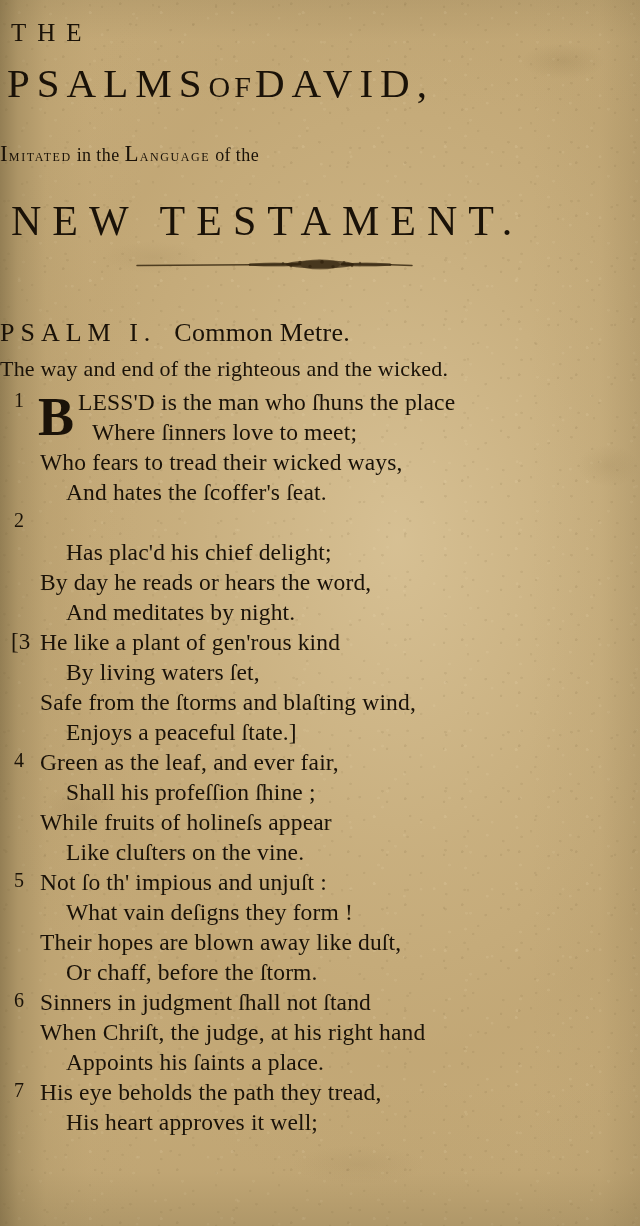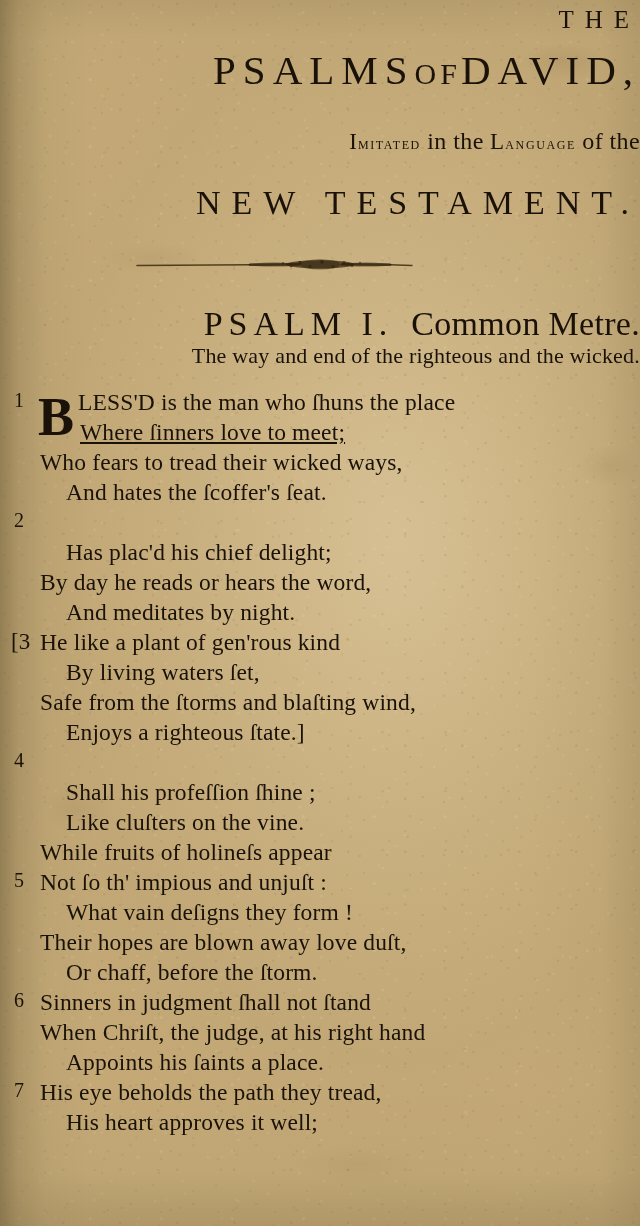--- a/index.html
+++ b/index.html
@@ -93,21 +93,21 @@
     width: 640px;
     height: 1226px;
   }
 
   .line {
     position: absolute;
     left: 0;
     width: 640px;
     white-space: pre;
   }
-  .center { text-align: right; }
+  .center { text-align: left; margin-top: 13px; }
 
   
   .t-the {
     top: 6px;
     font-size: 25px;
     letter-spacing: 11px;
     text-indent: 11px;
     font-weight: 400;
   }
   .t-psalms {
@@ -120,41 +120,41 @@
     font-size: 30px;
     letter-spacing: 4px;
   }
   .t-imitated {
     top: 128px;
     font-size: 23px;
     letter-spacing: 1.2px;
   }
   .t-imitated .cap { font-size: 23px; }
   .t-imitated .sc  { font-size: 12px; letter-spacing: 1.6px; }
-  .t-imitated .lc  { font-size: 24px; letter-spacing: 0.4px; }
+  .t-imitated .lc  { font-size: 18px; letter-spacing: 0.4px; }
   .t-newtest {
     top: 184px;
-    font-size: 34px;
+    font-size: 42px;
     letter-spacing: 11px;
     text-indent: 11px;
   }
 
   
   .ornament {
     position: absolute;
     top: 256px;
     left: 0;
     width: 640px;
     height: 18px;
   }
 
   
   .psalm-head {
     top: 305px;
-    font-size: 34px;
+    font-size: 26px;
   }
   .psalm-head .pnum {
     letter-spacing: 6px;
     text-indent: 6px;
   }
   .psalm-head .metre {
     letter-spacing: 0.3px;
     margin-left: 18px;
   }
   .psalm-sub {
@@ -198,21 +198,21 @@
   
   .dropcap {
     position: absolute;
     left: 38px;
     top: 2px;
     font-size: 54px;
     line-height: 52px;
     font-weight: 700;
   }
   .vline.dc1 .txt { left: 78px; font-family: Liberation Serif, serif; }
-  .vline.dc2 .txt { left: 80px; text-decoration: underline; }
+  .vline.dc2 .txt { left: 92px; }
 </style>
 </head>
 <body>
 
 <div id="page">
 
   <div class="paper-layer paper-base"></div>
   <div class="paper-layer paper-grain"></div>
   <div class="paper-layer paper-stains"></div>
   <div class="paper-layer paper-vignette"></div>
@@ -268,32 +268,32 @@
         <div class="stanza">
           <div class="vline"><span class="num">2</span></div>
           <div class="vline ind"><span class="txt">Has plac'd his chief delight;</span></div>
           <div class="vline"><span class="txt">By day he reads or hears the word,</span></div>
           <div class="vline ind"><span class="txt">And meditates by night.</span></div>
         </div>
         <div class="stanza">
           <div class="vline"><span class="num brk">[3</span><span class="txt">He like a plant of gen'rous kind</span></div>
           <div class="vline ind"><span class="txt">By living waters ſet,</span></div>
           <div class="vline"><span class="txt">Safe from the ſtorms and blaſting wind,</span></div>
-          <div class="vline ind"><span class="txt">Enjoys a righteous ſtate.]</span></div>
-        </div>
-        <div class="stanza">
-          <div class="vline"><span class="num">4</span></div>
+          <div class="vline ind"><span class="txt">Enjoys a peaceful ſtate.]</span></div>
+        </div>
+        <div class="stanza">
+          <div class="vline"><span class="num">4</span><span class="txt">Green as the leaf, and ever fair,</span></div>
           <div class="vline ind"><span class="txt">Shall his profeſſion ſhine ;</span></div>
+          <div class="vline"><span class="txt">While fruits of holineſs appear</span></div>
           <div class="vline ind"><span class="txt">Like cluſters on the vine.</span></div>
-          <div class="vline"><span class="txt">While fruits of holineſs appear</span></div>
         </div>
         <div class="stanza">
           <div class="vline"><span class="num">5</span><span class="txt">Not ſo th' impious and unjuſt :</span></div>
           <div class="vline ind"><span class="txt">What vain deſigns they form !</span></div>
-          <div class="vline"><span class="txt">Their hopes are blown away love duſt,</span></div>
+          <div class="vline"><span class="txt">Their hopes are blown away like duſt,</span></div>
           <div class="vline ind"><span class="txt">Or chaff, before the ſtorm.</span></div>
         </div>
         <div class="stanza">
           <div class="vline"><span class="num">6</span><span class="txt">Sinners in judgment ſhall not ſtand</span></div>
           <div class="vline"><span class="txt">When Chriſt, the judge, at his right hand</span></div>
           <div class="vline ind"><span class="txt">Appoints his ſaints a place.</span></div>
         </div>
         <div class="stanza">
           <div class="vline"><span class="num">7</span><span class="txt">His eye beholds the path they tread,</span></div>
           <div class="vline ind"><span class="txt">His heart approves it well;</span></div>

